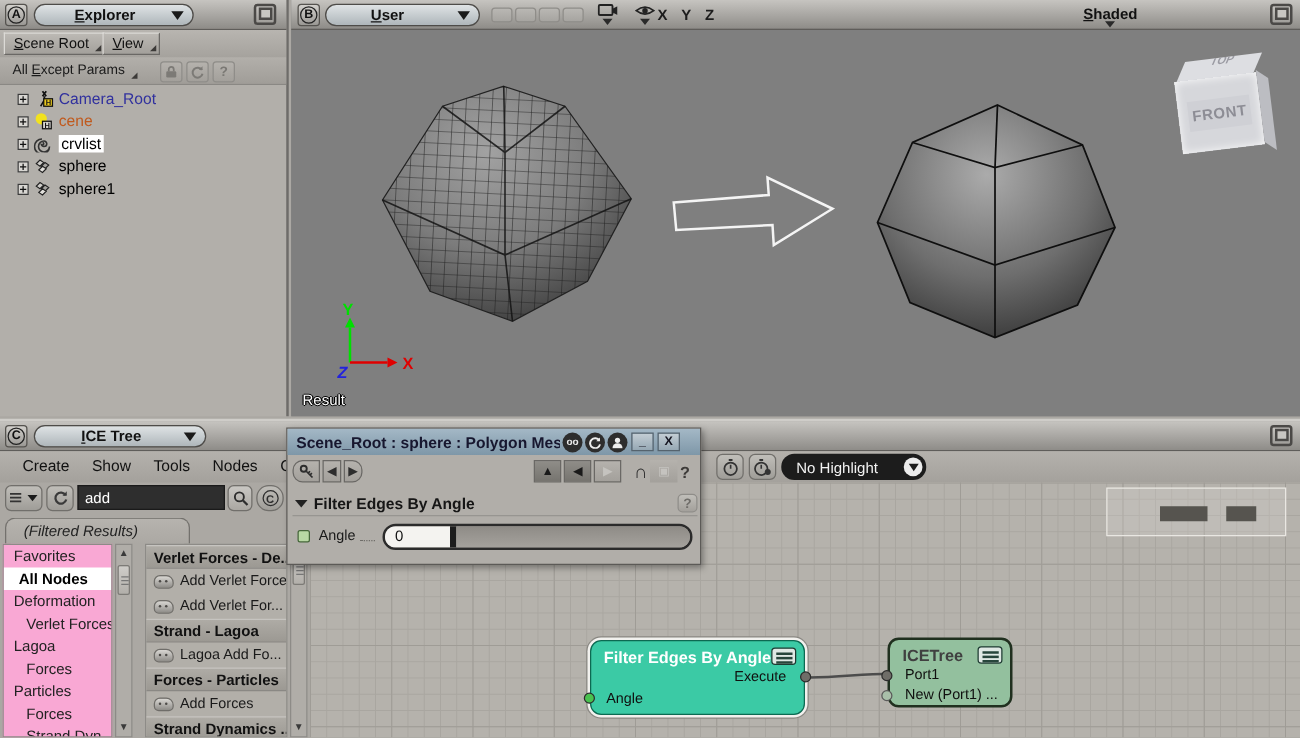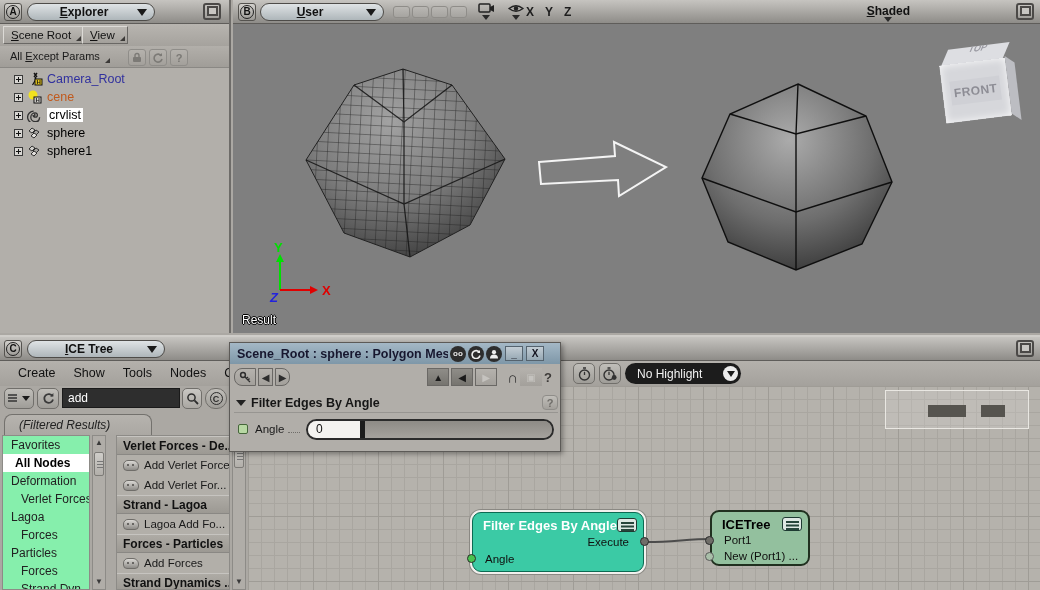--- a/index.html
+++ b/index.html
@@ -70,21 +70,21 @@
   #icemenu { position:absolute; left:0; top:24px; width:100%; height:25px; background:linear-gradient(#b4b1ac,#a4a19c); }
   #icemenu span { margin-left:18px; font-size:12.5px; color:#111; }
   #icetoolbar { position:absolute; left:0; top:49px; width:248px; height:27px; }
   .roundbtn { position:absolute; width:22px; height:21px; border:1px solid #716f6b; border-radius:5px;
               background:linear-gradient(#c0beb9,#9f9d98); display:flex; align-items:center; justify-content:center; }
   #searchbox { position:absolute; left:62px; top:2px; width:118px; height:20px; background:#2e2e2e; border:1px solid #1a1a1a;
                color:#fff; font-size:12px; padding-left:5px; display:flex; align-items:center; }
   #filtertab { position:absolute; left:4px; top:77px; width:148px; height:21px; border:1px solid #73716d; border-bottom:none;
                border-radius:8px 8px 0 0; background:linear-gradient(#b6b3ae,#aba8a3); font-style:italic; font-size:12px;
                display:flex; align-items:center; padding-left:14px; color:#222; }
-  #catlist { position:absolute; left:2px; top:98px; width:88px; bottom:0; background:#86efac; border:1px solid #8d8b87; overflow:hidden; }
+  #catlist { position:absolute; left:2px; top:98px; width:88px; bottom:0; background:#f9a8d4; border:1px solid #8d8b87; overflow:hidden; }
   .catrow { height:18px; line-height:18px; padding-left:8px; font-size:12px; color:#222; white-space:nowrap; }
   .catrow.sel { background:#fff; font-weight:bold; color:#000;padding-left:12px; }
   .catrow.ind { padding-left:18px; }
   .vsb { position:absolute; width:14px; background:#b0ada8; border:1px solid #8d8b87; }
   .vsb .arr { position:absolute; left:0; width:12px; height:12px; text-align:center; font-size:8px; color:#3a3a3a; line-height:12px; }
   .vsb .thumb { position:absolute; left:1px; width:10px; height:24px; border:1px solid #7d7b77; border-radius:2px;
                 background:linear-gradient(#cfcdc9,#b2afaa); }
   .vsb .thumb::after { content:""; position:absolute; left:2px; top:8px; width:6px; height:1px; background:#777;
                         box-shadow:0 3px #777,0 6px #777; }
   #presetlist { position:absolute; left:116px; top:98px; width:114px; bottom:0; background:#b2afa9; border:1px solid #8d8b87; overflow:hidden; }
@@ -106,21 +106,21 @@
   #navigator { position:absolute; right:11px; top:4px; width:144px; height:39px; border:1px solid #e9e7e2;
                background:rgba(222,220,214,.25); }
   #navigator .nrect { position:absolute; top:14px; height:12px; background:#56544f; }
 
   .icenode { position:absolute; border-radius:9px; }
   #node1 { left:224px; top:126px; width:172px; height:60px; background:#3bcaa5; border:1px solid #0c6a52;
            box-shadow:0 0 0 2px #f2f1ee, 0 0 0 3px #8a8883; }
   #node2 { left:462px; top:124px; width:100px; height:56px; background:#93c09e; border:2px solid #20301f; }
   .ntitle { position:absolute; left:10px; top:5px; font-weight:bold; font-size:13px; }
   #node1 .ntitle { color:#fff; }
-  #node2 .ntitle { color:#000000; }
+  #node2 .ntitle { color:#404040; }
   .nburger { position:absolute; right:6px; top:5px; width:20px; height:14px; border:1px solid #1e3a32; border-radius:3px;
              background:#dfe8e4; }
   .nburger::after { content:""; position:absolute; left:3px; top:3px; width:13px; height:1.5px; background:#27453b;
                     box-shadow:0 3.5px #27453b,0 7px #27453b; }
   .nport { position:absolute; width:9px; height:9px; border-radius:50%; border:1.5px solid #2c2c2c; }
   .nlabel { position:absolute; font-size:11.5px; color:#10100f; }
   #linksvg { position:absolute; left:0; top:0; width:100%; height:100%; pointer-events:none; }
 
   
   #propwin { position:absolute; left:229px; top:342px; width:332px; height:110px; background:#b1aea9;

